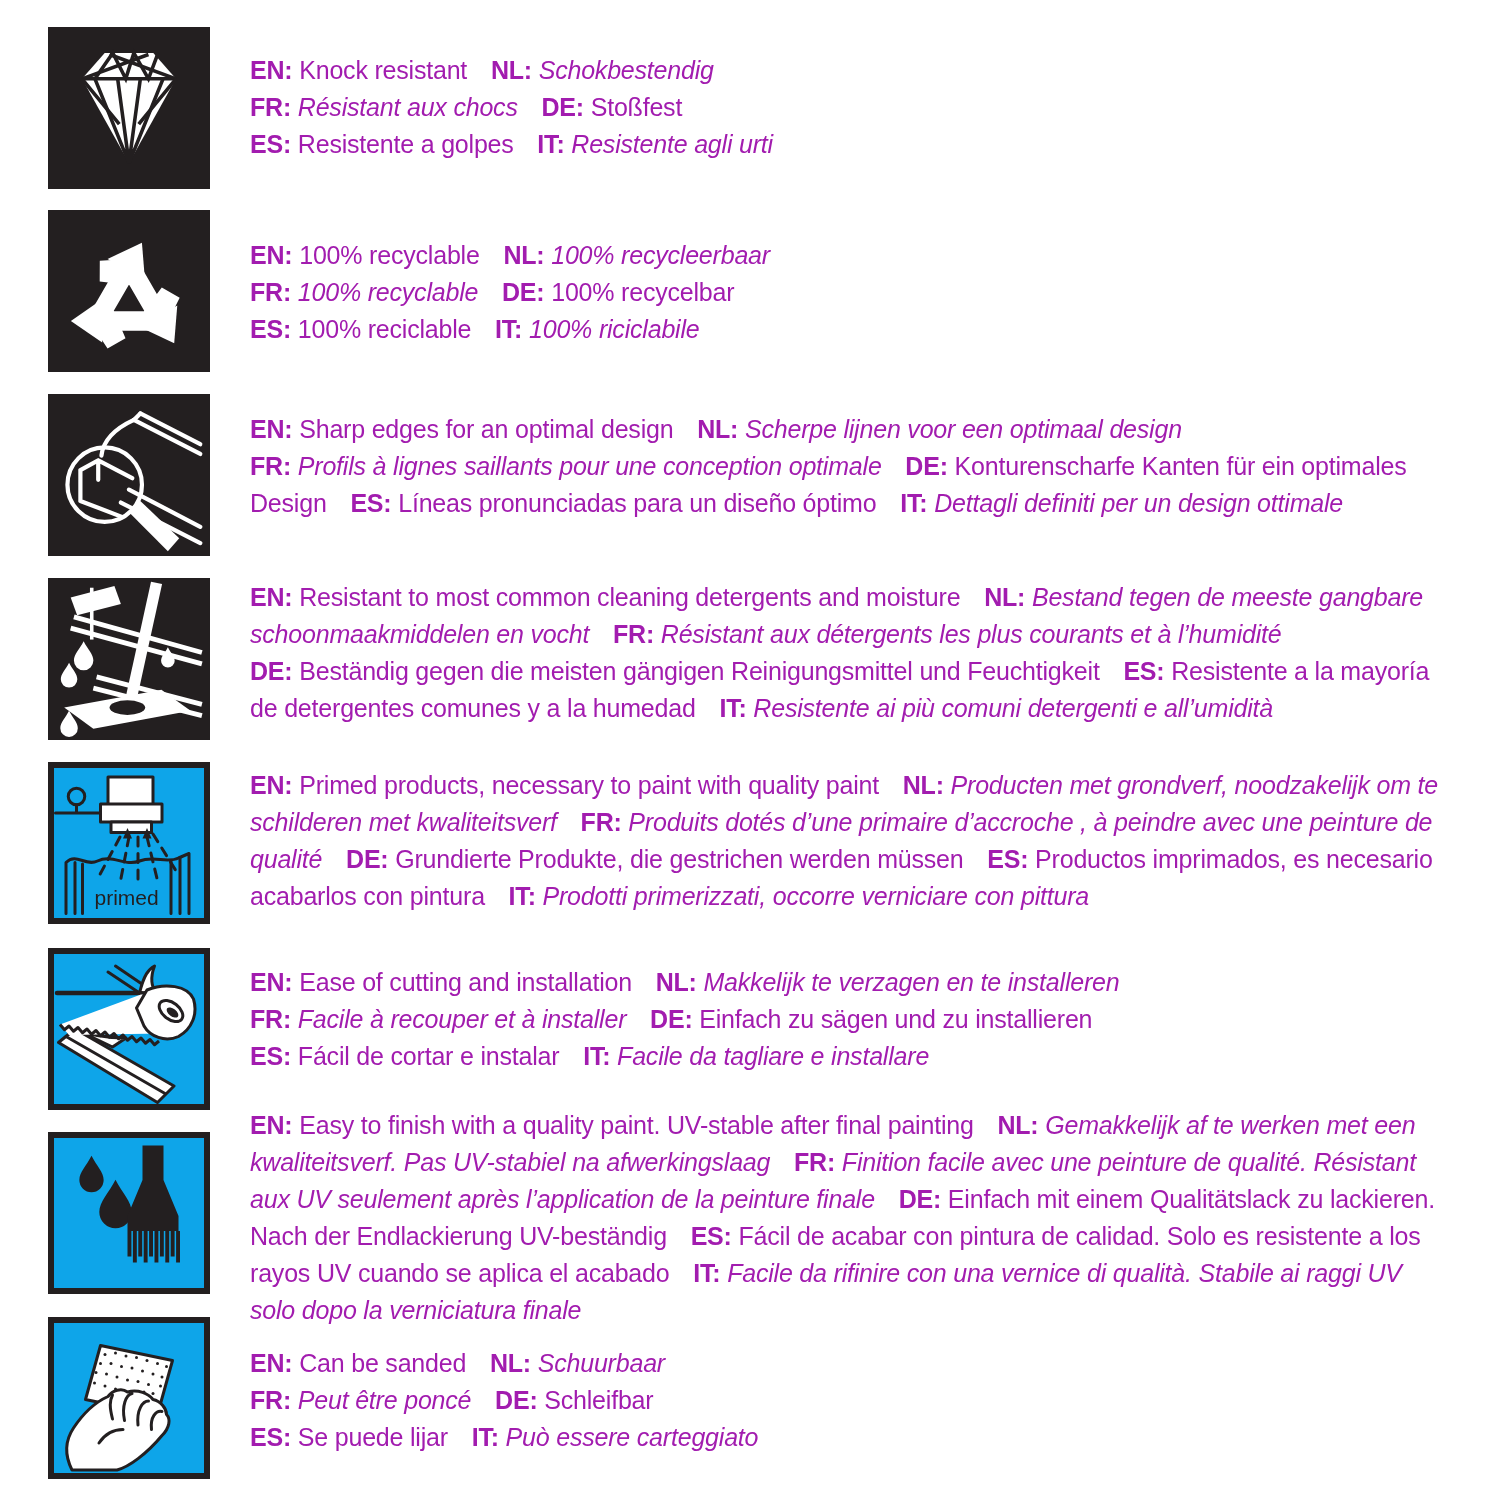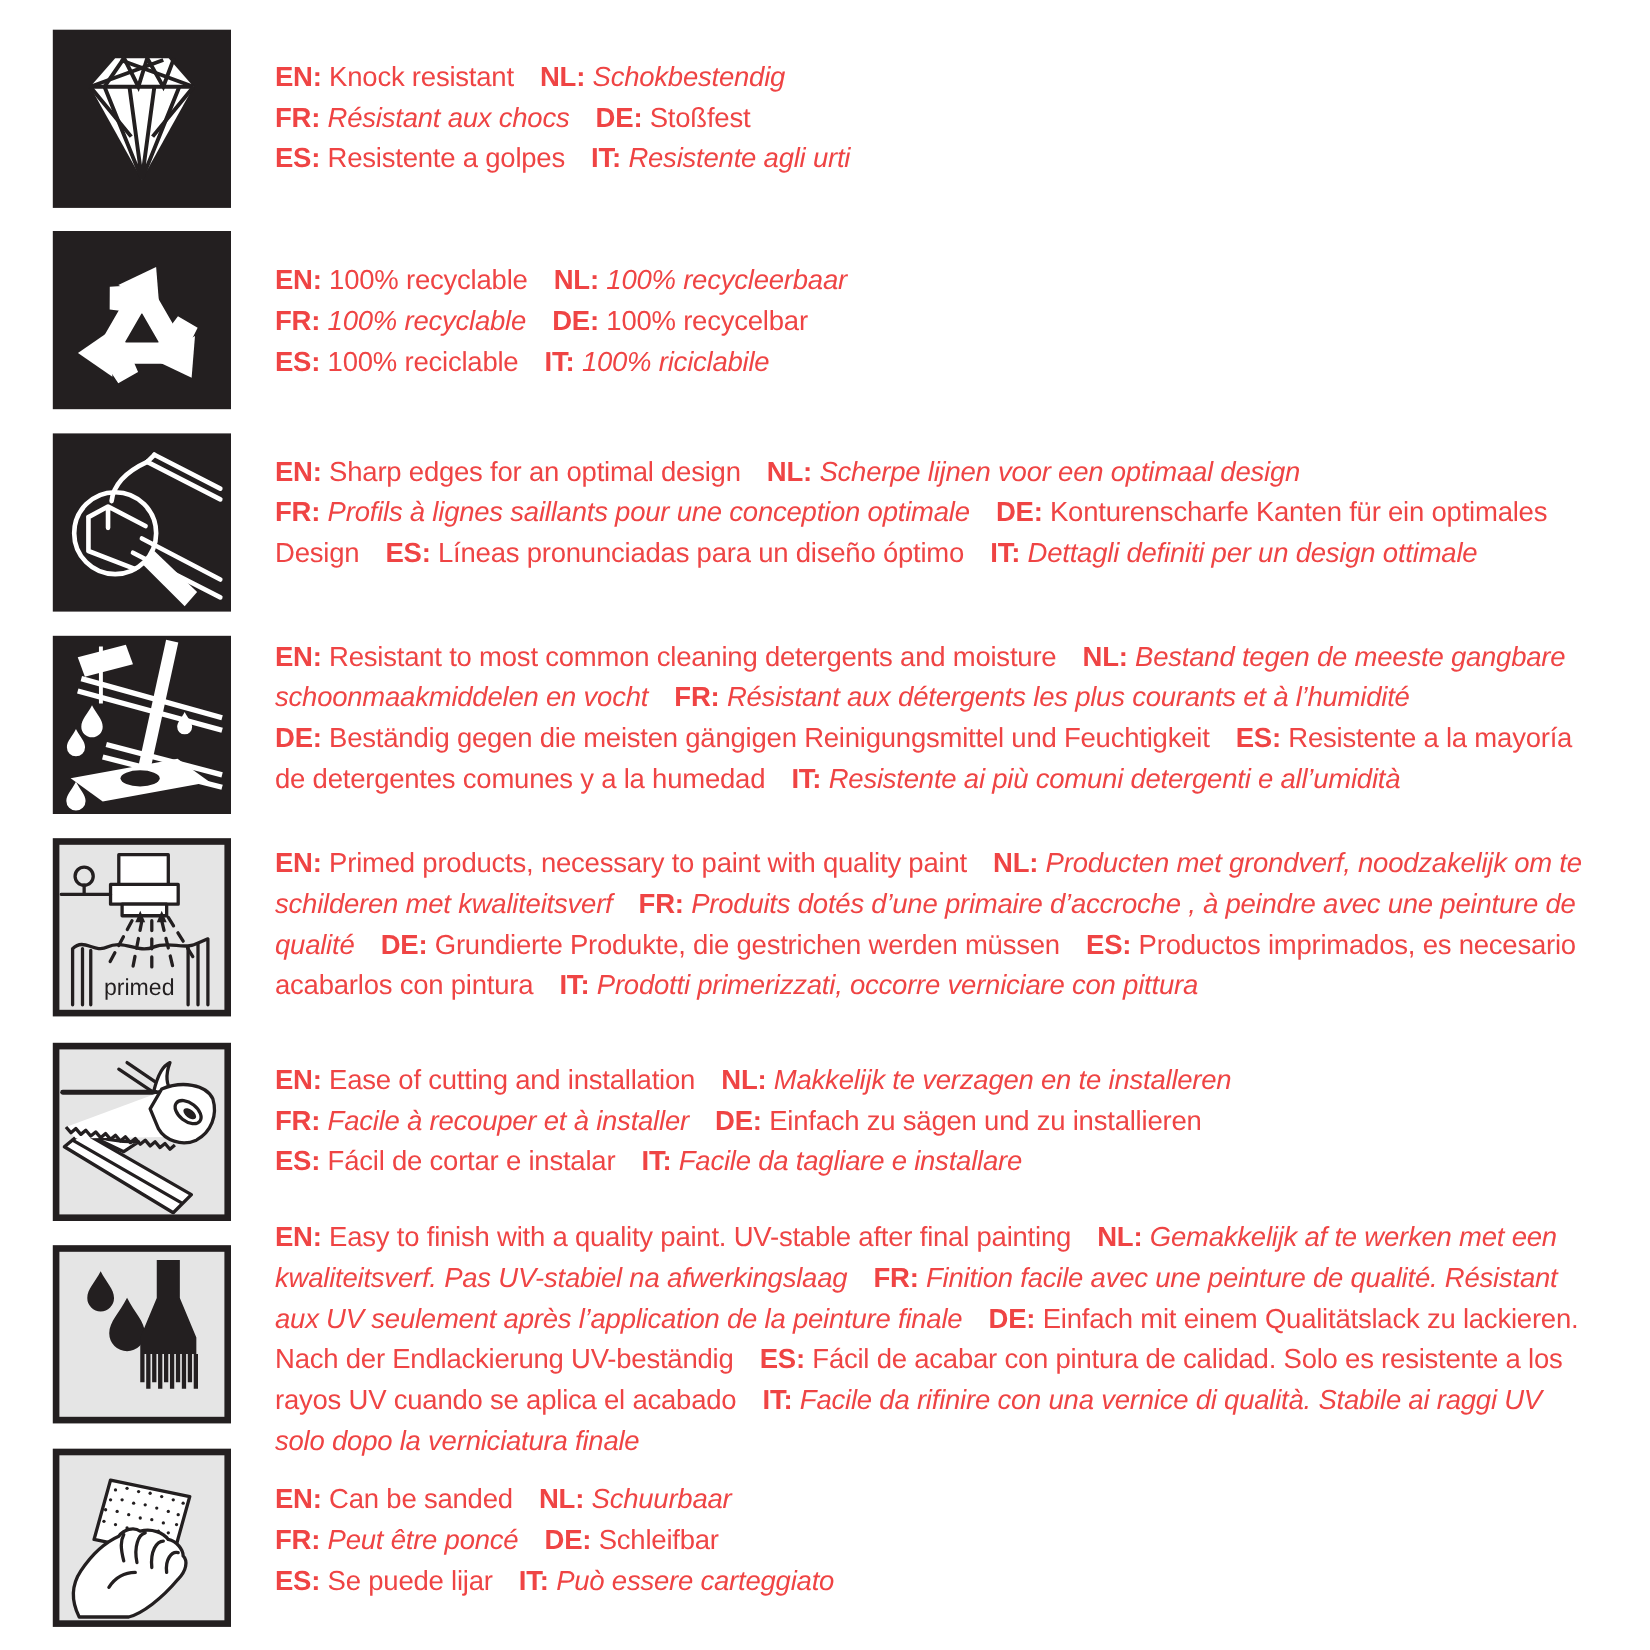--- a/index.html
+++ b/index.html
@@ -5,25 +5,25 @@
   html,body { margin:0; padding:0; }
   body {
     width:1500px; height:1500px; position:relative; overflow:hidden;
     background:#ffffff; color:#231f20;
     font-family:"Liberation Sans", sans-serif;
   }
   .icon {
     position:absolute; left:48px; width:162px; height:162px; box-sizing:border-box;
   }
   .icon.dark  { background:#231f20; }
-  .icon.light { background:#e5e5e5; border:6px solid #231f20; }
+  .icon.light { background:#0ea5e9; border:6px solid #231f20; }
   .icon svg { width:100%; height:100%; display:block; }
   .txt {
     position:absolute; left:250px; width:1195px; margin:0;
-    font-size:25px; line-height:37px; letter-spacing:-0.2px; color:#ef4444;
+    font-size:25px; line-height:37px; letter-spacing:-0.2px; color:#a21caf;
   }
   .entry { margin-right:17px; }
   .entry .lang-label { font-weight:700; font-style:normal; }
   .entry.italic .val { font-style:italic; }
 </style>
 </head>
 <body>
 
 <section>
   <div class="icon dark" style="top:27px">

